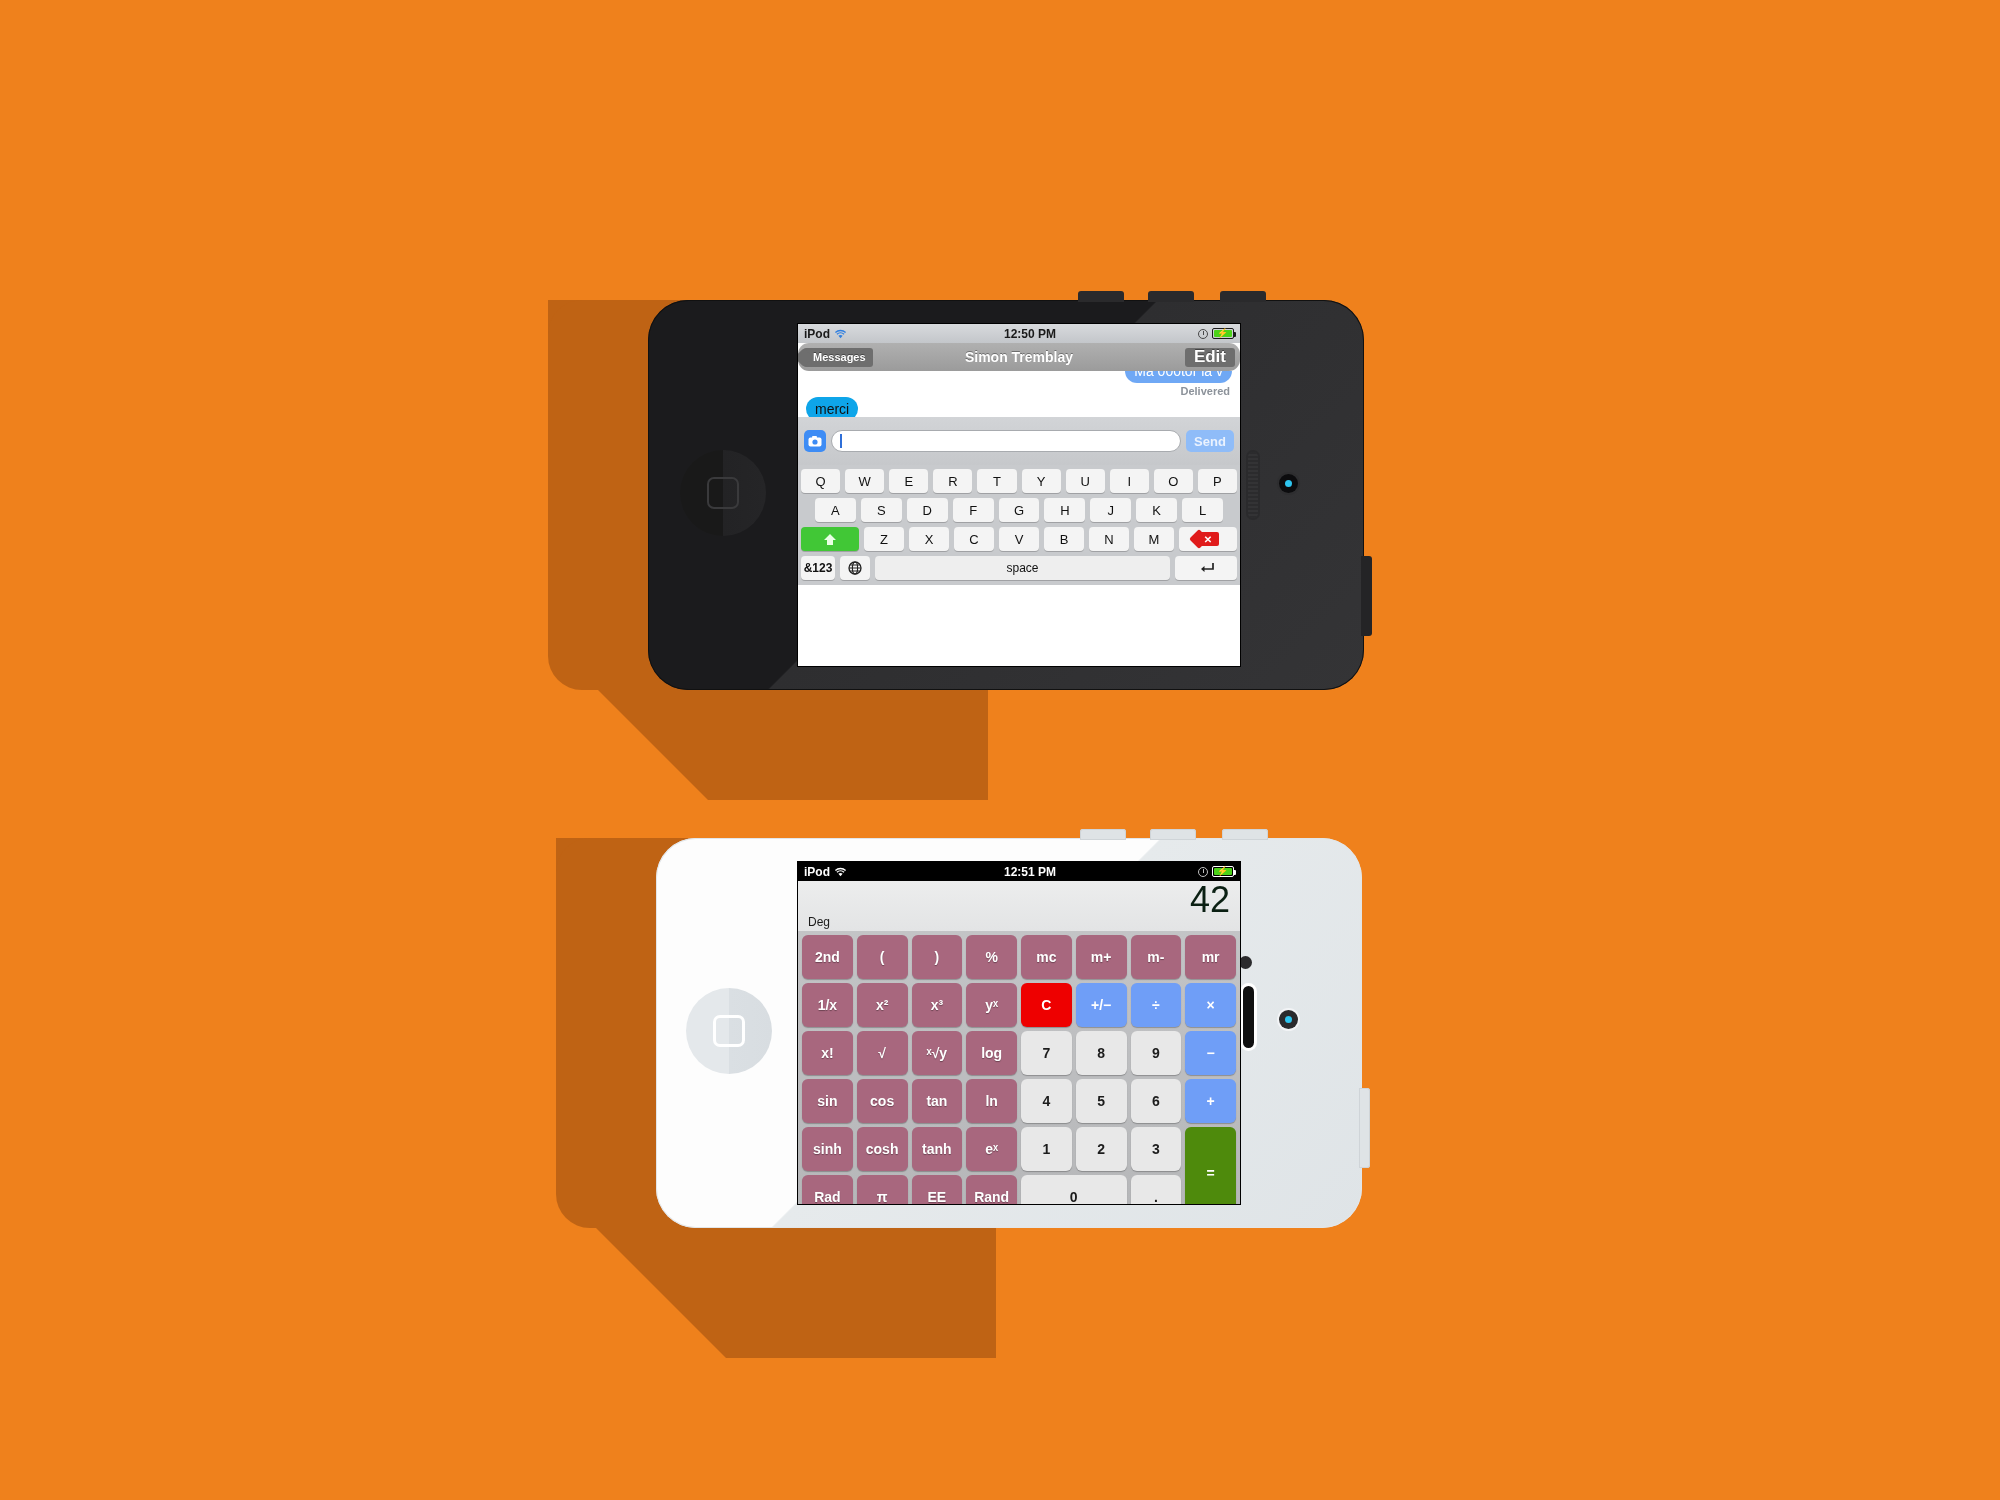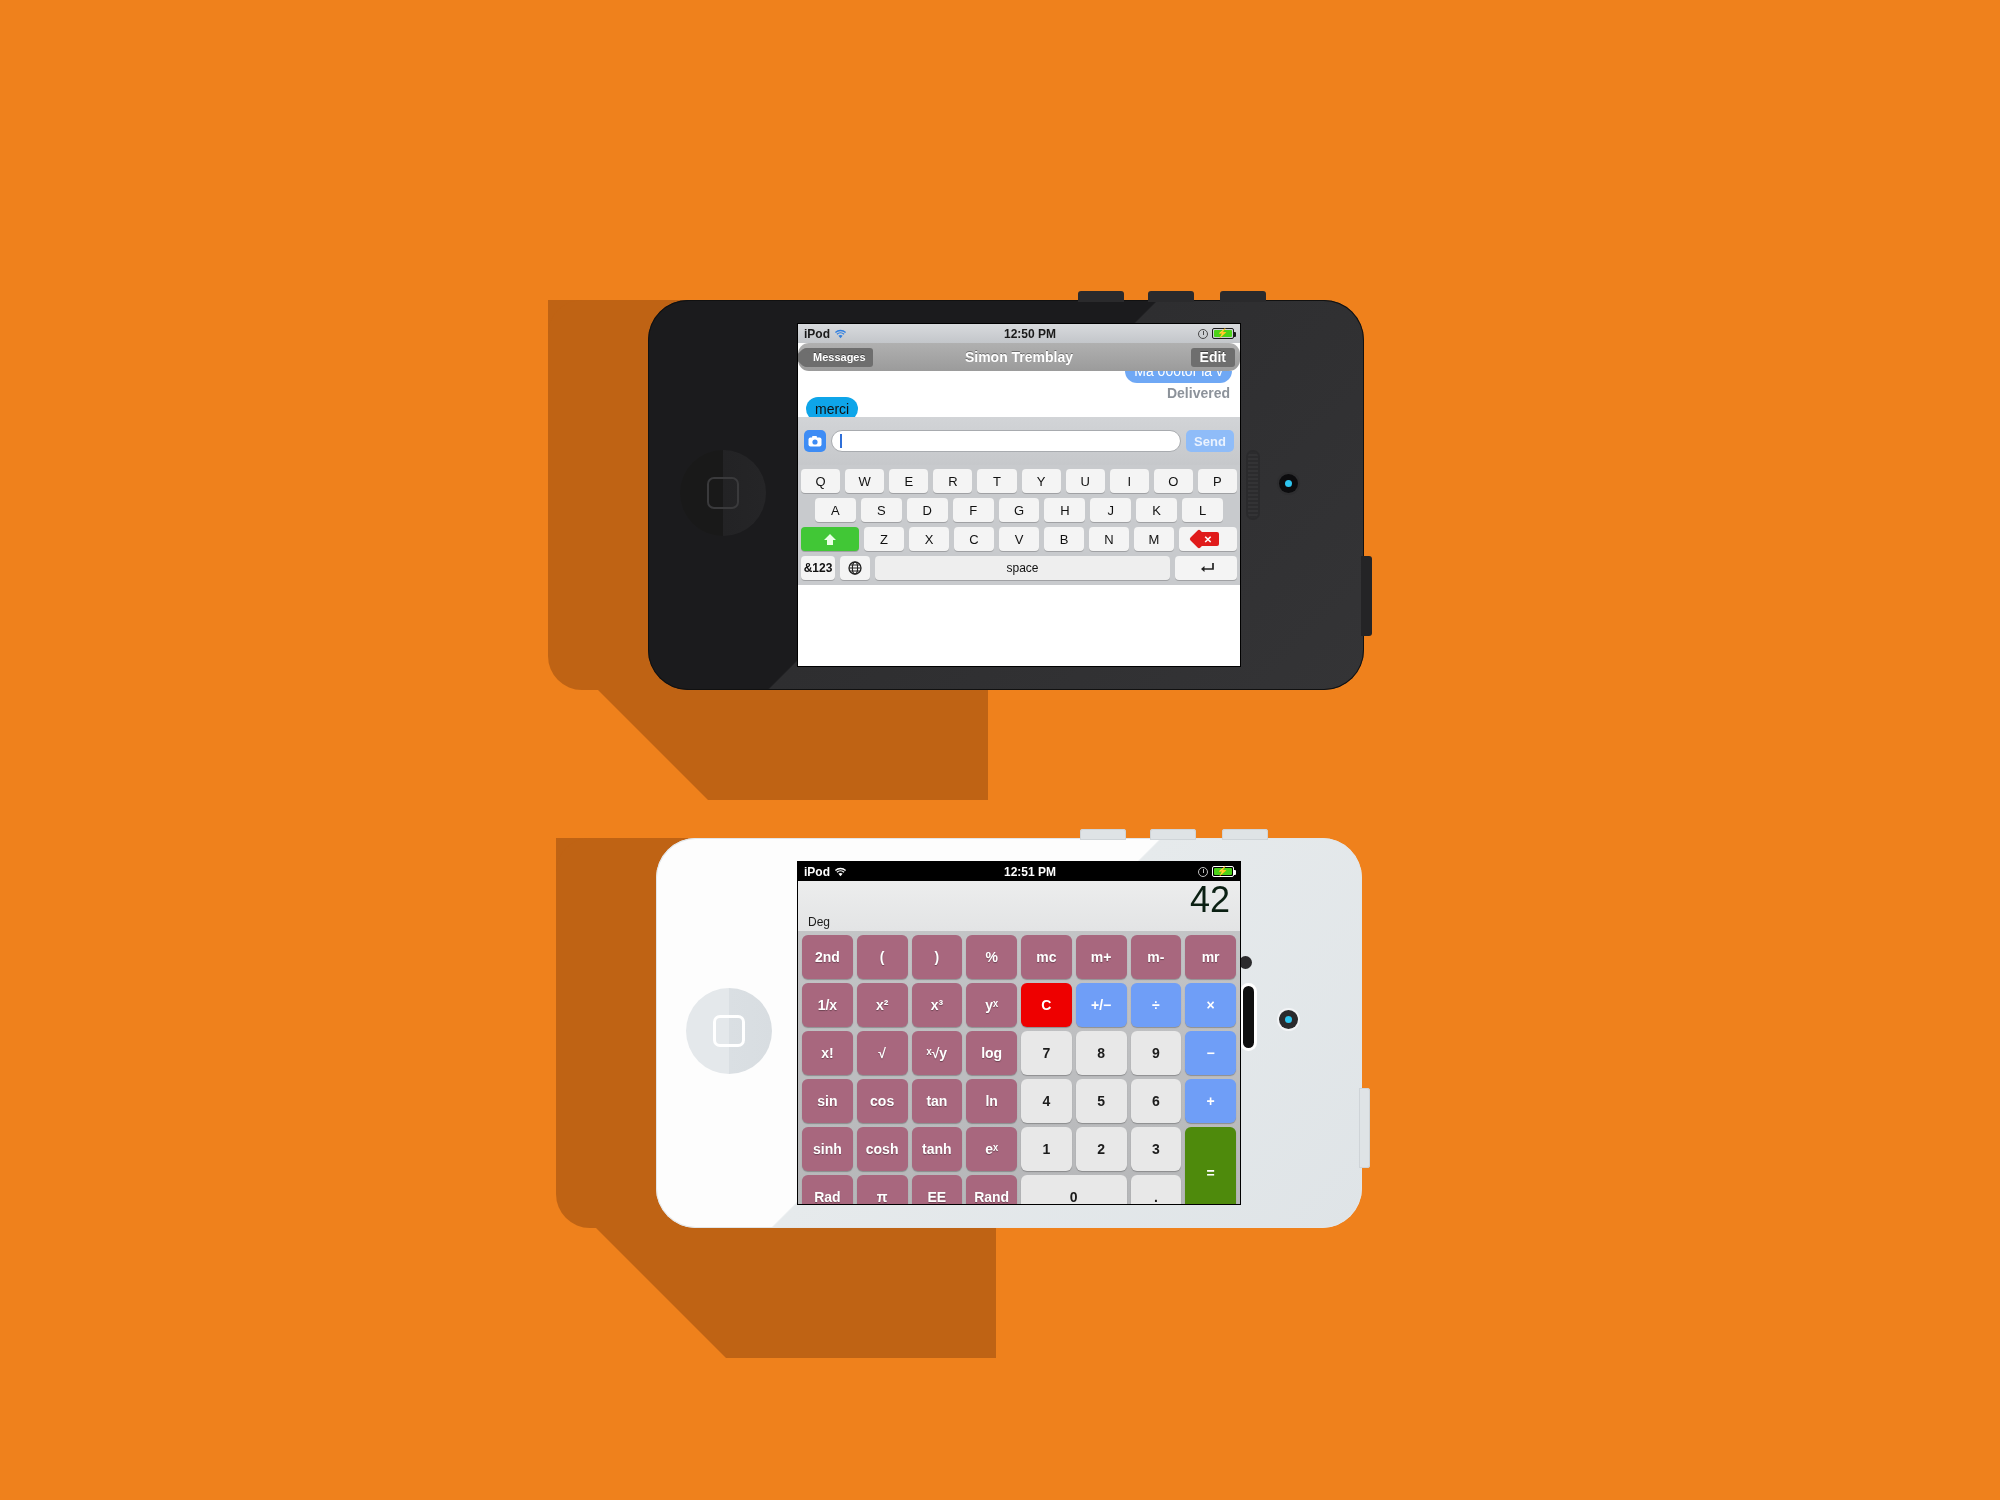--- a/index.html
+++ b/index.html
@@ -117,31 +117,31 @@
     padding: 0 7px 0 10px; font-size: 11px; font-weight: bold; color: #fff;
     background: #6e6e6e; border-radius: 3px; text-shadow: 0 -1px 0 rgba(0,0,0,.4);
   }
   .nav-back::before {
     content:""; position:absolute; left:-6px; top:3px; width:13px; height:13px;
     background:#6e6e6e; transform: rotate(45deg); border-radius:2px;
   }
   .nav-back span { position: relative; z-index: 1; }
   .nav-edit {
     position: absolute; right: 5px; height: 19px; display: flex; align-items: center;
-    padding: 0 9px; font-size: 14px; font-weight: bold; color: #fff;
+    padding: 0 9px; font-size: 17px; font-weight: bold; color: #fff;
     background: #6e6e6e; border-radius: 3px; text-shadow: 0 -1px 0 rgba(0,0,0,.4);
   }
   .thread { background: #fff; position: relative; height: 46px; overflow: hidden; }
   .bubble {
     max-width: 62%; padding: 4px 9px; border-radius: 12px;
     font-size: 14px; line-height: 1.15; position: absolute;
   }
   .b-in { background: #0ea5e9; color: #111; left: 8px; }
   .b-out { background: #6fa8f5; color: #fff; right: 8px; }
-  .delivered { position: absolute; right: 10px; font-size: 14px; font-weight: bold; color: #8c929a; }
+  .delivered { position: absolute; right: 10px; font-size: 11px; font-weight: bold; color: #8c929a; }
 
   
   .compose {
     display: flex; align-items: center; gap: 5px; padding: 13px 6px;
     background: linear-gradient(180deg,#d2d4d7 0%,#c6c8cb 100%);
   }
   .camerabtn {
     width: 22px; height: 22px; border-radius: 5px; background: #3d8cf5;
     display:flex; align-items:center; justify-content:center; flex: none;
   }

